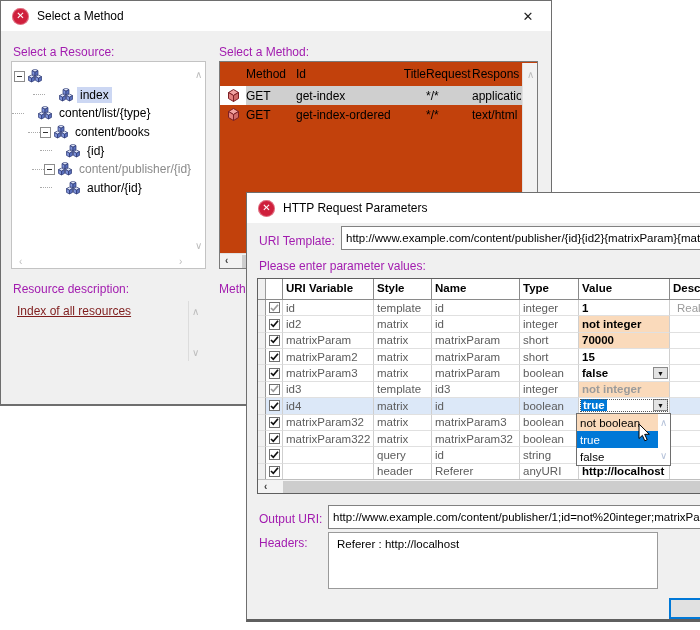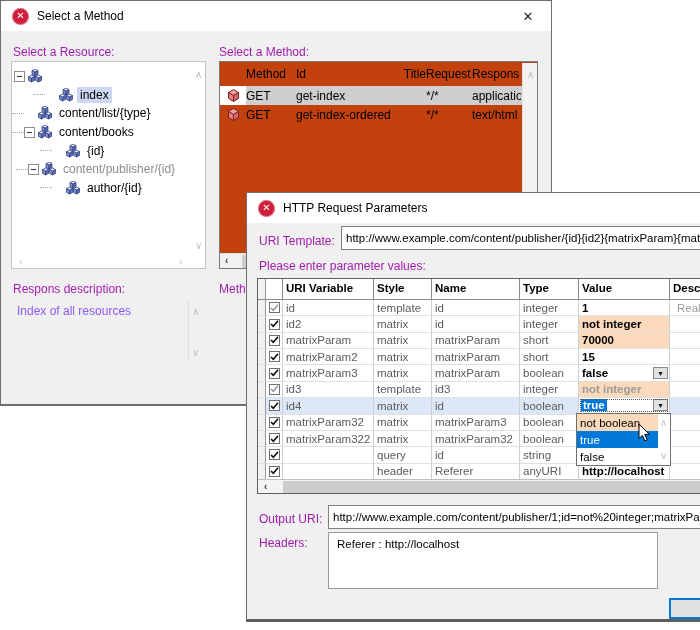--- a/index.html
+++ b/index.html
@@ -142,21 +142,21 @@
               <polygon points="11,1.6 8,3.2 8,7 11,5.4" fill="#5a70bd" stroke="#2a3570" stroke-width="0.7"></polygon>
               <polygon points="1.5,7.6 4.5,6 7.5,7.6 4.5,9.2" fill="#dfe6fa" stroke="#2a3570" stroke-width="0.7"></polygon>
               <polygon points="1.5,7.6 4.5,9.2 4.5,13 1.5,11.4" fill="#7e92d8" stroke="#2a3570" stroke-width="0.7"></polygon>
               <polygon points="7.5,7.6 4.5,9.2 4.5,13 7.5,11.4" fill="#5a70bd" stroke="#2a3570" stroke-width="0.7"></polygon>
               <polygon points="8.5,7.6 11.5,6 14.5,7.6 11.5,9.2" fill="#dfe6fa" stroke="#2a3570" stroke-width="0.7"></polygon>
               <polygon points="8.5,7.6 11.5,9.2 11.5,13 8.5,11.4" fill="#7e92d8" stroke="#2a3570" stroke-width="0.7"></polygon>
               <polygon points="14.5,7.6 11.5,9.2 11.5,13 14.5,11.4" fill="#5a70bd" stroke="#2a3570" stroke-width="0.7"></polygon>
             </svg></span>
           <span class="tlabel">content/list/{type}</span>
         </div>
-        <div class="trow" style="padding-left: 0; text-align: center;">
+        <div class="trow" style="padding-left: 16px; text-align: center;">
           <span class="dots"></span>
           <span class="exp"></span>
           <span class="ticon"><svg width="16" height="14" viewBox="0 0 16 14">
               <polygon points="5,1.6 8,0 11,1.6 8,3.2" fill="#dfe6fa" stroke="#2a3570" stroke-width="0.7"></polygon>
               <polygon points="5,1.6 8,3.2 8,7 5,5.4" fill="#7e92d8" stroke="#2a3570" stroke-width="0.7"></polygon>
               <polygon points="11,1.6 8,3.2 8,7 11,5.4" fill="#5a70bd" stroke="#2a3570" stroke-width="0.7"></polygon>
               <polygon points="1.5,7.6 4.5,6 7.5,7.6 4.5,9.2" fill="#dfe6fa" stroke="#2a3570" stroke-width="0.7"></polygon>
               <polygon points="1.5,7.6 4.5,9.2 4.5,13 1.5,11.4" fill="#7e92d8" stroke="#2a3570" stroke-width="0.7"></polygon>
               <polygon points="7.5,7.6 4.5,9.2 4.5,13 7.5,11.4" fill="#5a70bd" stroke="#2a3570" stroke-width="0.7"></polygon>
               <polygon points="8.5,7.6 11.5,6 14.5,7.6 11.5,9.2" fill="#dfe6fa" stroke="#2a3570" stroke-width="0.7"></polygon>
@@ -174,21 +174,21 @@
               <polygon points="11,1.6 8,3.2 8,7 11,5.4" fill="#5a70bd" stroke="#2a3570" stroke-width="0.7"></polygon>
               <polygon points="1.5,7.6 4.5,6 7.5,7.6 4.5,9.2" fill="#dfe6fa" stroke="#2a3570" stroke-width="0.7"></polygon>
               <polygon points="1.5,7.6 4.5,9.2 4.5,13 1.5,11.4" fill="#7e92d8" stroke="#2a3570" stroke-width="0.7"></polygon>
               <polygon points="7.5,7.6 4.5,9.2 4.5,13 7.5,11.4" fill="#5a70bd" stroke="#2a3570" stroke-width="0.7"></polygon>
               <polygon points="8.5,7.6 11.5,6 14.5,7.6 11.5,9.2" fill="#dfe6fa" stroke="#2a3570" stroke-width="0.7"></polygon>
               <polygon points="8.5,7.6 11.5,9.2 11.5,13 8.5,11.4" fill="#7e92d8" stroke="#2a3570" stroke-width="0.7"></polygon>
               <polygon points="14.5,7.6 11.5,9.2 11.5,13 14.5,11.4" fill="#5a70bd" stroke="#2a3570" stroke-width="0.7"></polygon>
             </svg></span>
           <span class="tlabel">{id}</span>
         </div>
-        <div class="trow gray" style="padding-left: 4px;">
+        <div class="trow gray" style="padding-left: 20px;">
           <span class="dots"></span>
           <span class="exp"></span>
           <span class="ticon"><svg width="16" height="14" viewBox="0 0 16 14">
               <polygon points="5,1.6 8,0 11,1.6 8,3.2" fill="#dfe6fa" stroke="#2a3570" stroke-width="0.7"></polygon>
               <polygon points="5,1.6 8,3.2 8,7 5,5.4" fill="#7e92d8" stroke="#2a3570" stroke-width="0.7"></polygon>
               <polygon points="11,1.6 8,3.2 8,7 11,5.4" fill="#5a70bd" stroke="#2a3570" stroke-width="0.7"></polygon>
               <polygon points="1.5,7.6 4.5,6 7.5,7.6 4.5,9.2" fill="#dfe6fa" stroke="#2a3570" stroke-width="0.7"></polygon>
               <polygon points="1.5,7.6 4.5,9.2 4.5,13 1.5,11.4" fill="#7e92d8" stroke="#2a3570" stroke-width="0.7"></polygon>
               <polygon points="7.5,7.6 4.5,9.2 4.5,13 7.5,11.4" fill="#5a70bd" stroke="#2a3570" stroke-width="0.7"></polygon>
               <polygon points="8.5,7.6 11.5,6 14.5,7.6 11.5,9.2" fill="#dfe6fa" stroke="#2a3570" stroke-width="0.7"></polygon>
@@ -212,22 +212,22 @@
               <polygon points="14.5,7.6 11.5,9.2 11.5,13 14.5,11.4" fill="#5a70bd" stroke="#2a3570" stroke-width="0.7"></polygon>
             </svg></span>
           <span class="tlabel">author/{id}</span>
         </div>
       </div>
     <span class="chev" style="left:194px;top:69px;">∧</span>
     <span class="chev" style="left:194px;top:240px;">∨</span>
     <span class="chev" style="left:18px;top:256px;">‹</span>
     <span class="chev" style="left:178px;top:256px;">›</span>
 
-    <span class="lbl" style="left:12px;top:281px;">Respons description:</span>
-    <span class="lbl" style="left:16px;top:303px;color:#8b5cf6;">Index of all resources</span>
+    <span class="lbl" style="left:12px;top:281px;">Resource description:</span>
+    <span class="lbl" style="left:16px;top:303px;color:#7f1d1d;text-decoration:underline;">Index of all resources</span>
     <span class="vsep" style="left:187px;top:300px;height:60px;"></span>
     <span class="chev" style="left:191px;top:306px;">∧</span>
     <span class="chev" style="left:191px;top:347px;">∨</span>
 
     <span class="lbl" style="left:218px;top:44px;">Select a Method:</span>
     <div class="mtable">
       <div class="mhead" id="mhead">
           <span class="mi"></span>
           <span class="mm">Method</span>
           <span class="mid">Id</span>

